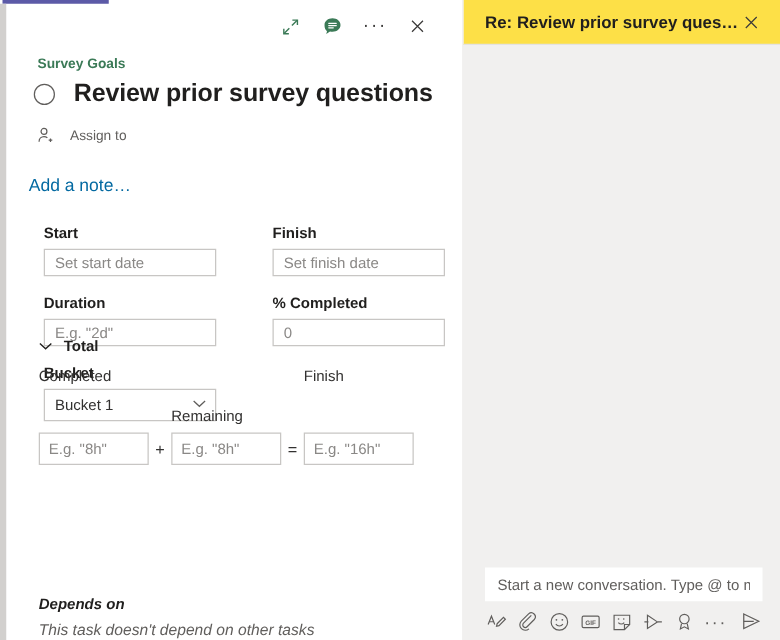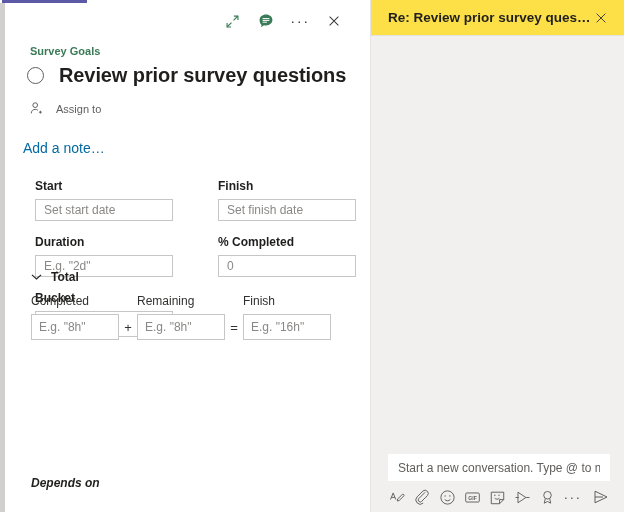--- a/index.html
+++ b/index.html
@@ -243,21 +243,21 @@
   }
   .effort-labels {
     display: flex;
     margin-bottom: 6px;
   }
   .effort-labels span {
     font-size: 12px;
     color: #323130;
   }
   .el1 { width: 106px; }
-  .el2 { width: 106px; }
+  .el2 { width: 106px; margin-top: 32px; }
   .eff-inputs {
     display: flex;
     align-items: center;
   }
   .eff-input {
     width: 88px;
     height: 26px;
     box-sizing: border-box;
     border: 1px solid #c8c6c4;
     background: #ffffff;
@@ -508,20 +508,21 @@
           <input class="eff-input" type="text" placeholder="E.g. &quot;8h&quot;" style="">
           <span class="eff-op">+</span>
           <input class="eff-input" type="text" placeholder="E.g. &quot;8h&quot;" style="">
           <span class="eff-op">=</span>
           <input class="eff-input" type="text" placeholder="E.g. &quot;16h&quot;" style="">
         </div>
       </div>
 
       <div class="depends">
         <div class="depends-title">Depends on</div>
+        <div class="depends-text">This task doesn't depend on other tasks</div>
       </div>
 
     </div>
   </div>
 
   <div id="chat-pane">
 
     <div class="chat-header">
       <div class="chat-title">Re: Review prior survey ques…</div>
       <div class="chat-close">

